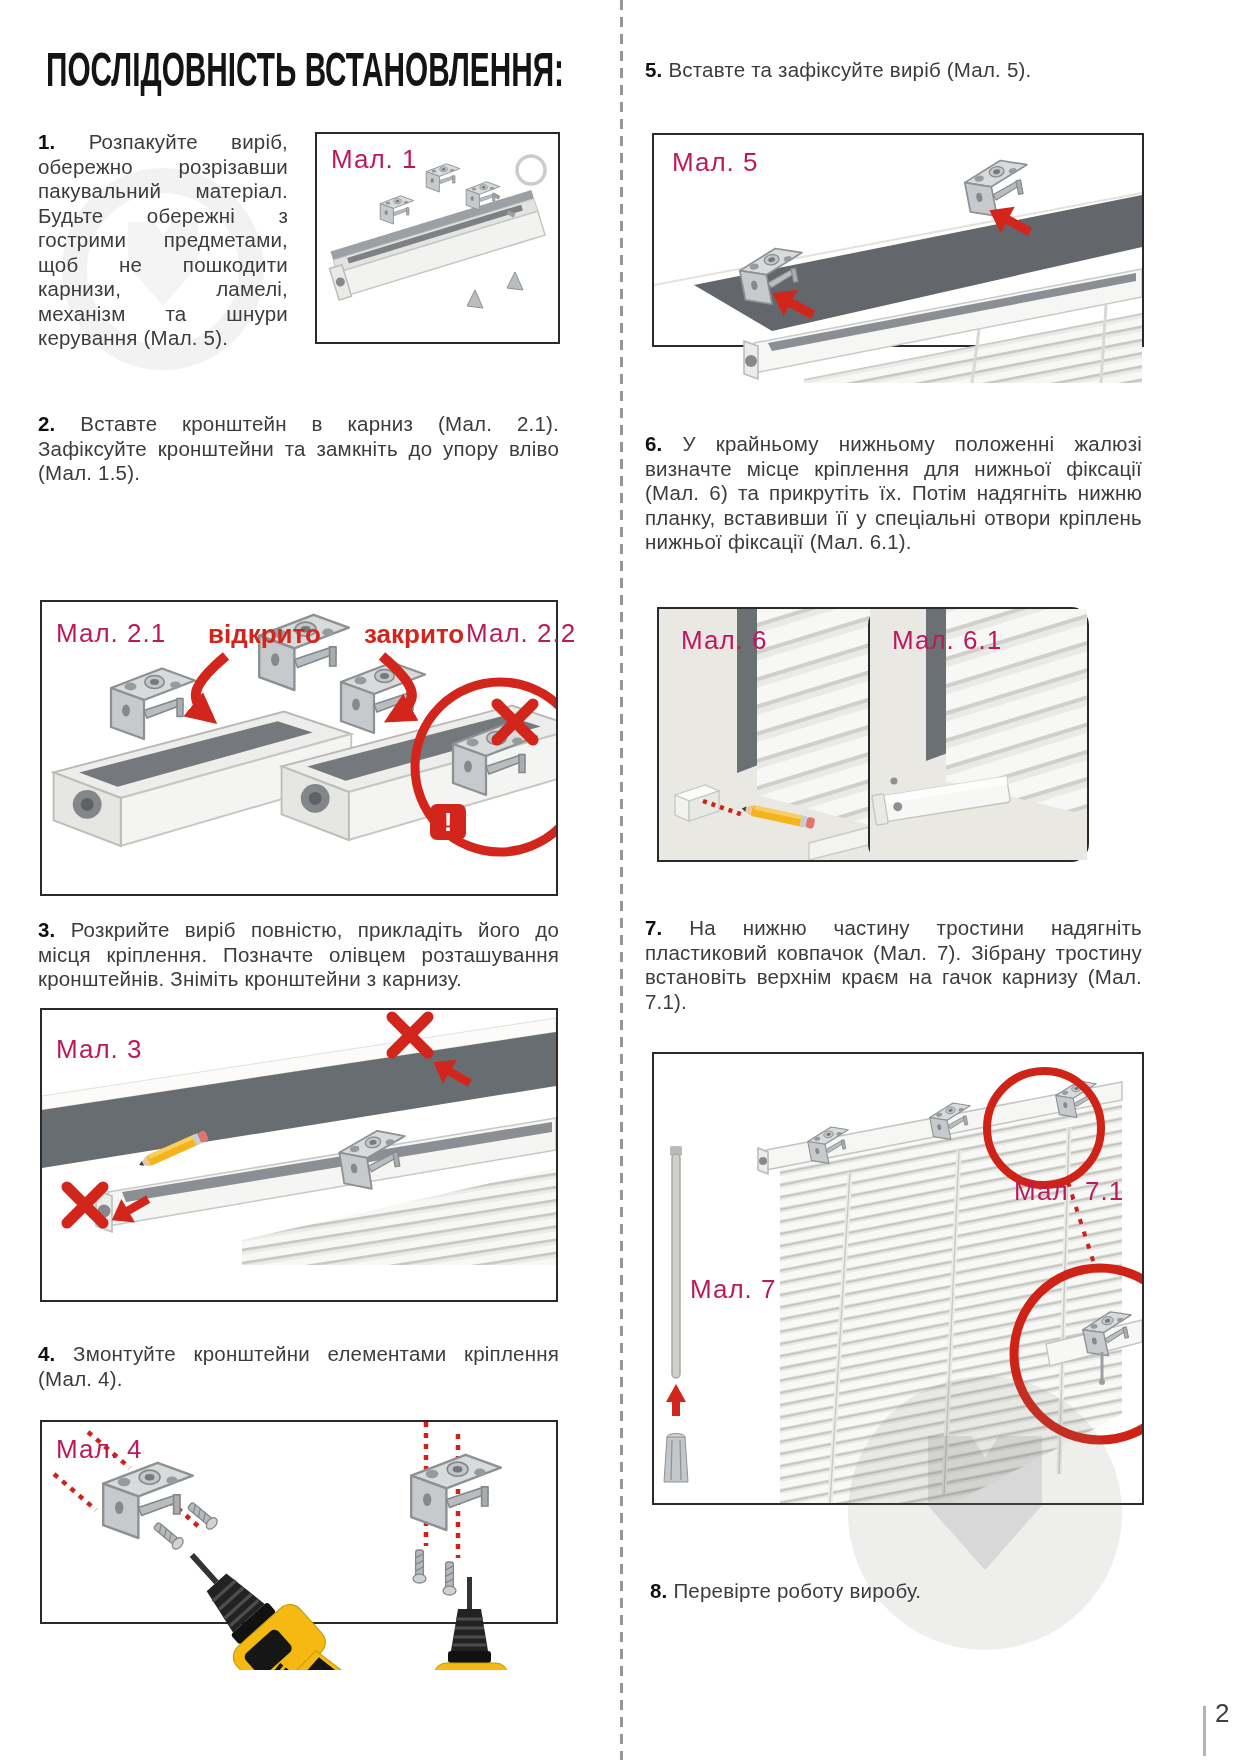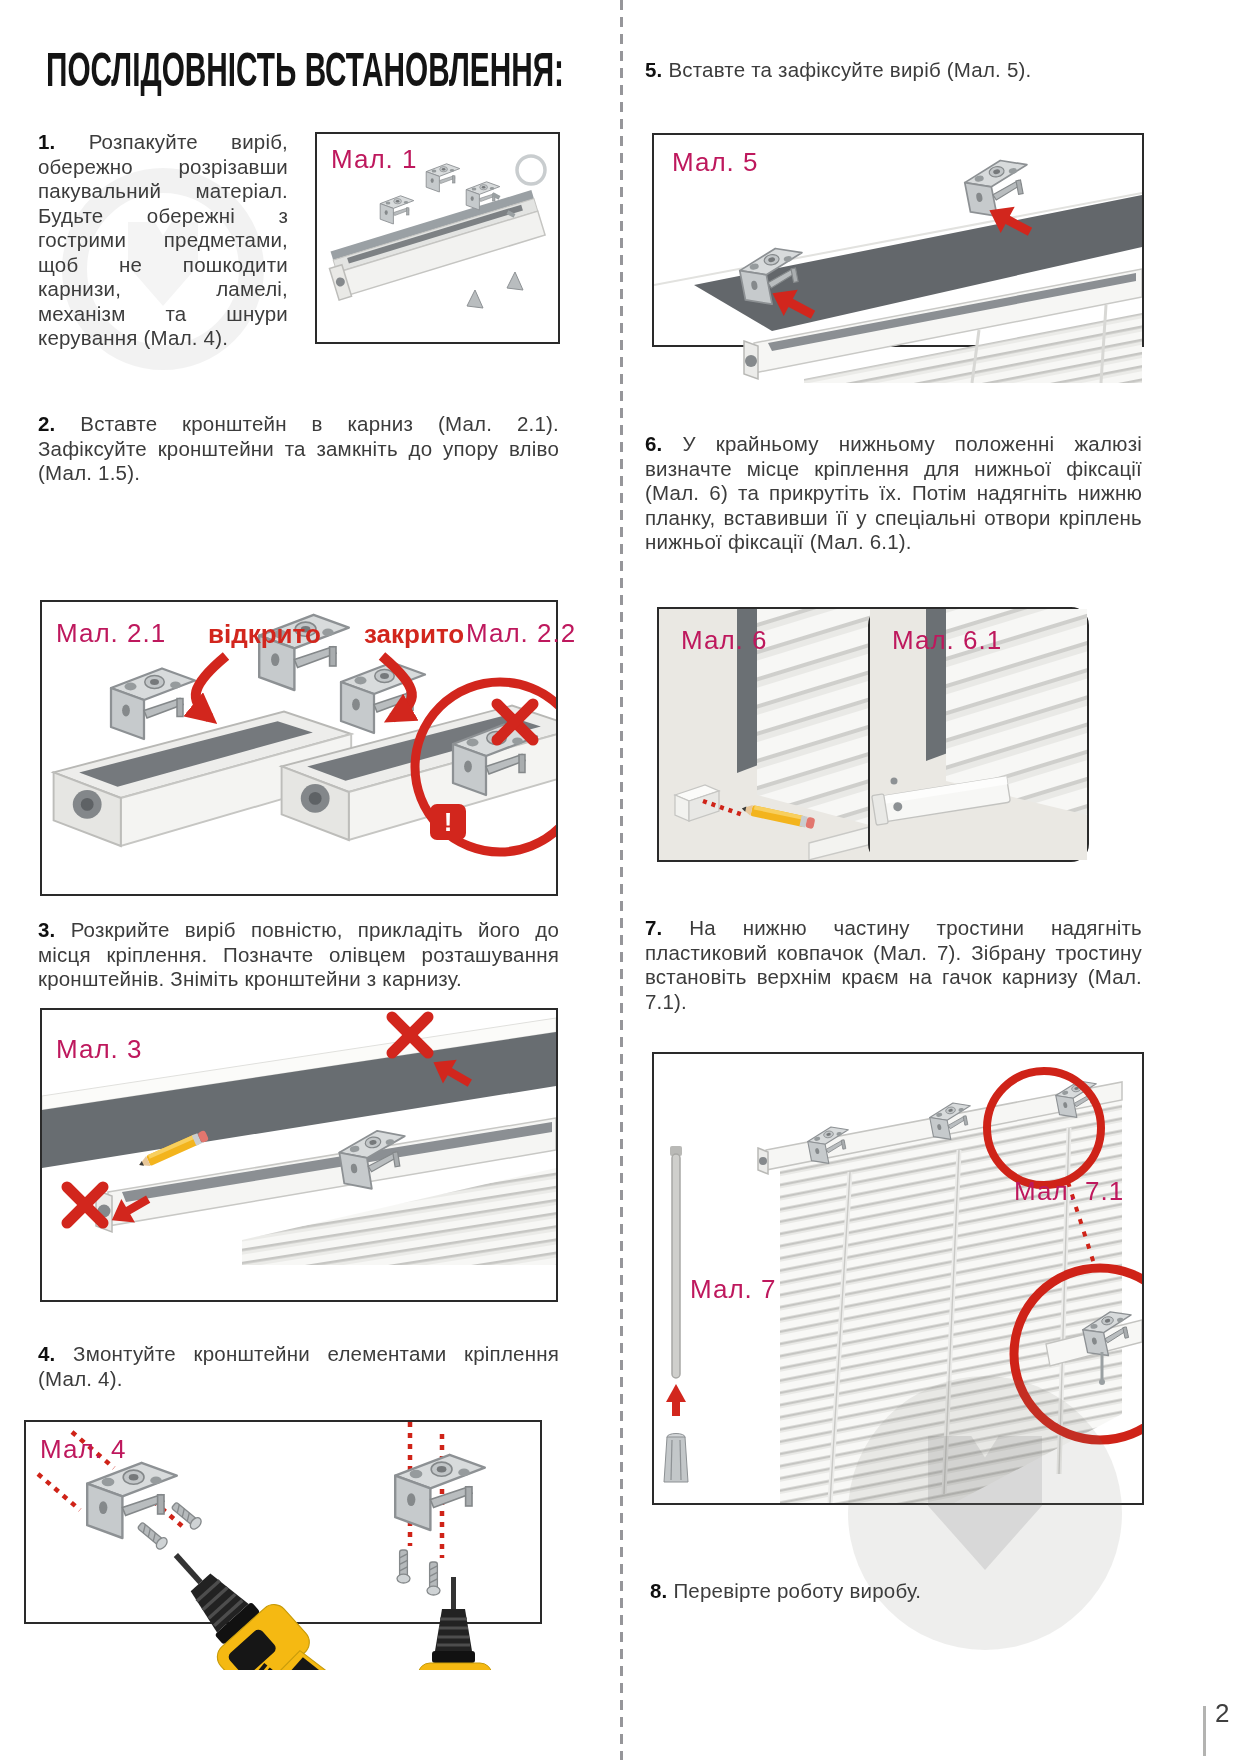--- a/index.html
+++ b/index.html
@@ -135,21 +135,21 @@
 
 <div class="wm-left"></div>
 <div class="wm-left-shield"></div>
 
 <div class="divider"></div>
 
 <div class="title">ПОСЛІДОВНІСТЬ ВСТАНОВЛЕННЯ:</div>
 
 <div class="step" style="left:38px; top:130px; width:250px;">
   <span class="pnum">1.</span>
-  <span>Розпакуйте виріб, обережно розрізавши пакувальний матеріал. Будьте обережні з гострими предметами, щоб не пошкодити карнизи, ламелі, механізм та шнури керування (Мал. 4).</span>
+  <span>Розпакуйте виріб, обережно розрізавши пакувальний матеріал. Будьте обережні з гострими предметами, щоб не пошкодити карнизи, ламелі, механізм та шнури керування (Мал. 5).</span>
 </div>
 
 <div class="figure" style="left:315px; top:132px; width:245px; height:212px;">
   <span class="figlabel" style="left:14px; top:10px;">Мал. 1</span>
   <svg class="art" width="241" height="208" viewBox="0 0 241 208">
     <g transform="rotate(-17 120 110)">
       <rect x="16" y="86" width="210" height="9" fill="#9aa0a4"></rect>
       <rect x="16" y="95" width="210" height="13" fill="#e3e4e2" stroke="#c5c5c2" stroke-width="1"></rect>
       <rect x="30" y="97" width="182" height="6" fill="#7d8184"></rect>
       <rect x="16" y="108" width="210" height="25" fill="#f2f2f0" stroke="#c5c5c2" stroke-width="1.5"></rect>
@@ -242,21 +242,21 @@
     <use href="#xmark" transform="translate(25,177)"></use>
     <use href="#redarrow" transform="translate(113,201) rotate(150) scale(1.05)"></use>
   </svg>
 </div>
 
 <div class="step" style="left:38px; top:1342px; width:521px;">
   <span class="pnum">4.</span>
   <span>Змонтуйте кронштейни елементами кріплення (Мал. 4).</span>
 </div>
 
-<div class="figure" style="left:24px; top:1420px; width:518px; height:204px;">
+<div class="figure" style="left:40px; top:1420px; width:518px; height:204px;">
   <span class="figlabel" style="left:14px; top:12px;">Мал. 4</span>
   <svg class="art" width="514" height="248" viewBox="0 0 514 248">
     <g stroke="#cf2318" stroke-width="4.5" stroke-dasharray="5 6">
       <line x1="46" y1="10" x2="88" y2="46"></line>
       <line x1="12" y1="52" x2="54" y2="88"></line>
       <line x1="156" y1="104" x2="124" y2="76"></line>
       <line x1="384" y1="0" x2="384" y2="124"></line>
       <line x1="416" y1="12" x2="416" y2="136"></line>
     </g>
     <use href="#bracket" transform="translate(58,36) scale(1.6)"></use>

